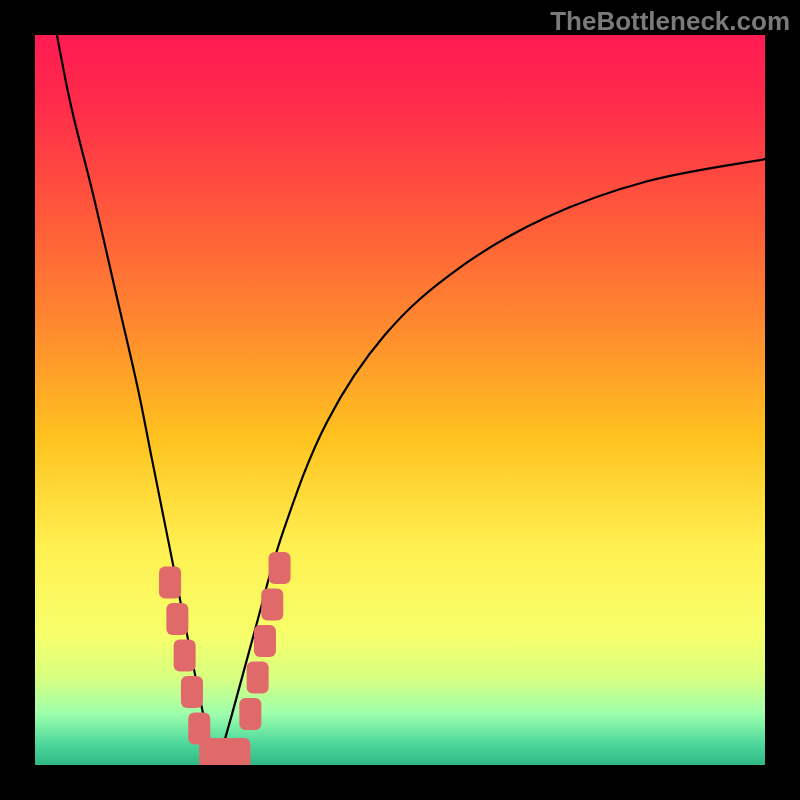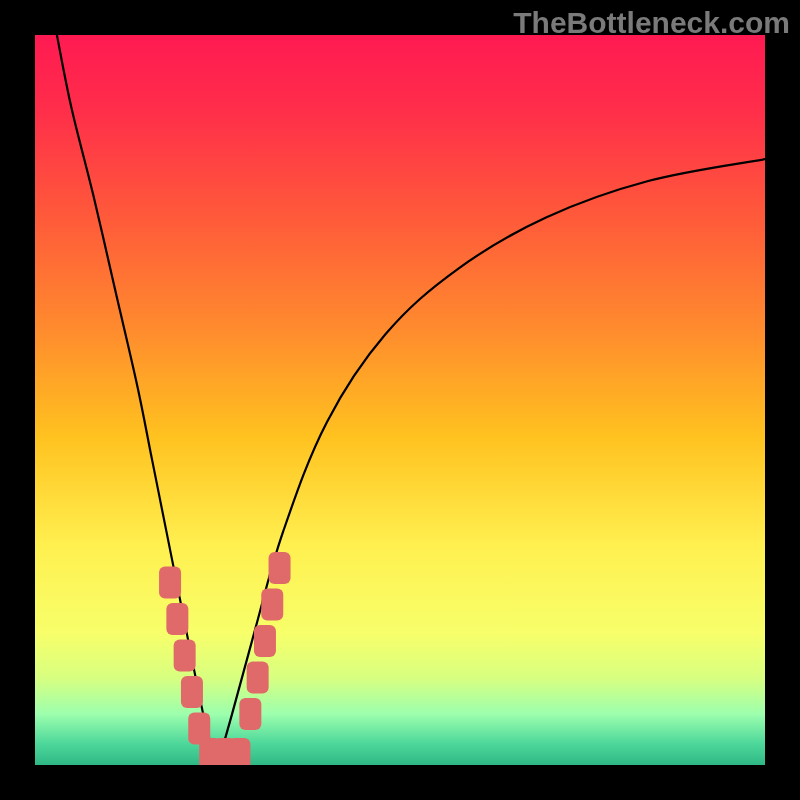--- a/index.html
+++ b/index.html
@@ -26,21 +26,21 @@
   }
   .gradient {
     position: absolute;
     left: 0; top: 0; width: 100%; height: 100%;
   }
   .watermark {
     position: absolute;
     top: 6px;
     right: 10px;
     font-family: Arial, Helvetica, sans-serif;
-    font-size: 30px;
+    font-size: 26px;
     font-weight: 600;
     color: #7a7a7a;
     user-select: none;
     text-align: right;
   }
   svg { display: block; }
 </style>
 </head>
 <body>
 

